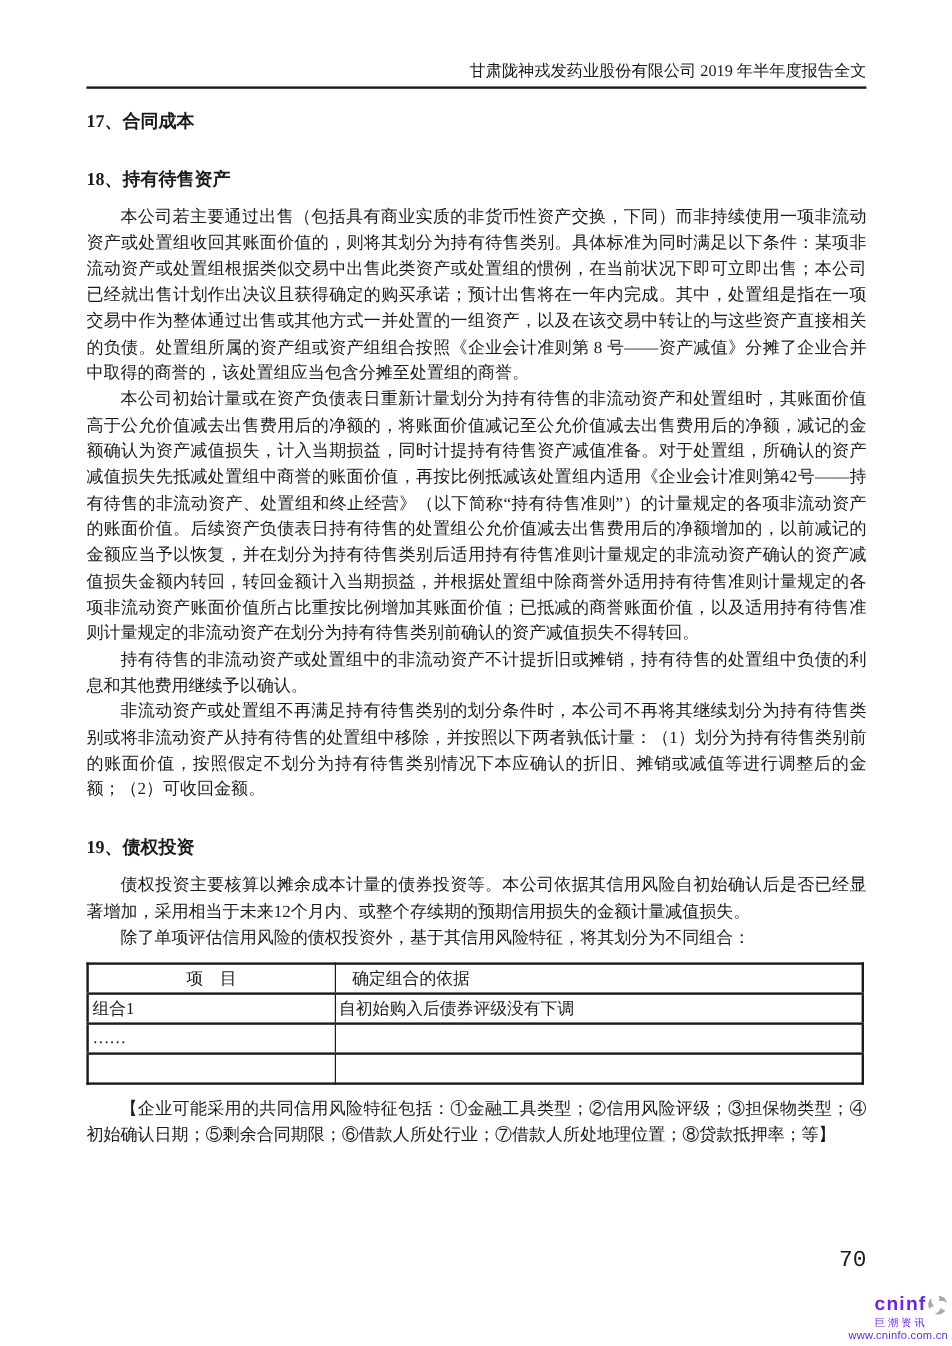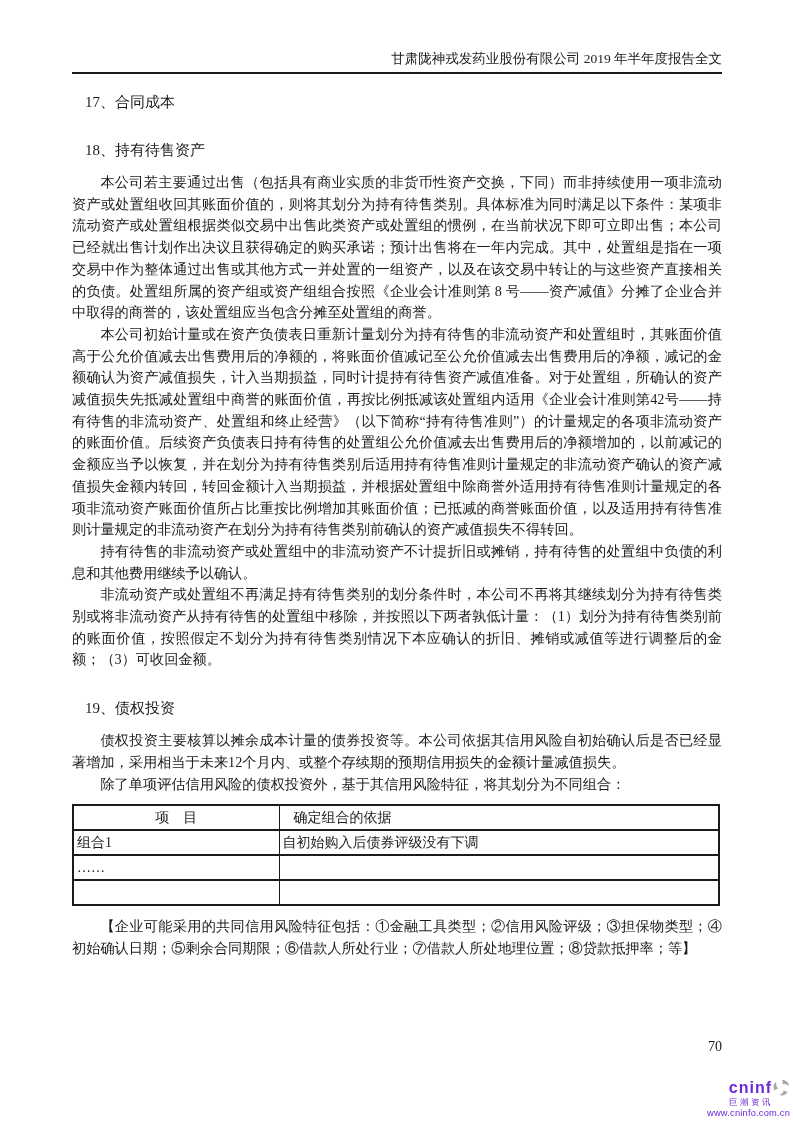--- a/index.html
+++ b/index.html
@@ -21,23 +21,23 @@
   .doc-header {
     padding-top: 50px;
     padding-bottom: 5px;
     border-bottom: 2px solid #1b1b1b;
     text-align: right;
     font-size: 13.5px;
     line-height: 17px;
   }
   .h-sec {
     font-size: 15px;
-    font-weight: normal;
+    font-weight: bold;
     line-height: 18px;
-    margin: 13px;
+    margin: 0;
   }
   .h17 { margin-top: 19px; }
   .h18 { margin-top: 30px; }
   .h19 { margin-top: 28px; }
   p.body {
     font-size: 14.2px;
     line-height: 21.7px;
     margin: 0;
     text-align: justify;
     text-indent: 2em;
@@ -62,21 +62,22 @@
     white-space: nowrap;
   }
   table.grouping tr.head td { border-top: none; }
   .c1-header { text-align: center; }
   .c2-header { padding-left: 14px !important; }
   p.note { margin-top: 10px; }
   .page-number {
     position: absolute;
     top: 1039px;
     right: 71px;
-    font-size: 14px;
+    font-size: 19px;
+    font-family: Liberation Mono, monospace;
   }
   .cninf {
     position: absolute;
     top: 1079px;
     right: 3px;
     width: 92px;
     color: #6d28d9;
     font-family: "Liberation Sans", "DejaVu Sans", sans-serif;
     line-height: 1;
   }
@@ -112,21 +113,21 @@
   <div class="content">
 
     <div class="doc-header">甘肃陇神戎发药业股份有限公司 2019 年半年度报告全文</div>
 
     <h2 class="h-sec h17">17、合同成本</h2>
 
     <h2 class="h-sec h18">18、持有待售资产</h2>
     <p class="body first-para">本公司若主要通过出售（包括具有商业实质的非货币性资产交换，下同）而非持续使用一项非流动资产或处置组收回其账面价值的，则将其划分为持有待售类别。具体标准为同时满足以下条件：某项非流动资产或处置组根据类似交易中出售此类资产或处置组的惯例，在当前状况下即可立即出售；本公司已经就出售计划作出决议且获得确定的购买承诺；预计出售将在一年内完成。其中，处置组是指在一项交易中作为整体通过出售或其他方式一并处置的一组资产，以及在该交易中转让的与这些资产直接相关的负债。处置组所属的资产组或资产组组合按照《企业会计准则第 8 号——资产减值》分摊了企业合并中取得的商誉的，该处置组应当包含分摊至处置组的商誉。</p>
     <p class="body">本公司初始计量或在资产负债表日重新计量划分为持有待售的非流动资产和处置组时，其账面价值高于公允价值减去出售费用后的净额的，将账面价值减记至公允价值减去出售费用后的净额，减记的金额确认为资产减值损失，计入当期损益，同时计提持有待售资产减值准备。对于处置组，所确认的资产减值损失先抵减处置组中商誉的账面价值，再按比例抵减该处置组内适用《企业会计准则第42号——持有待售的非流动资产、处置组和终止经营》（以下简称“持有待售准则”）的计量规定的各项非流动资产的账面价值。后续资产负债表日持有待售的处置组公允价值减去出售费用后的净额增加的，以前减记的金额应当予以恢复，并在划分为持有待售类别后适用持有待售准则计量规定的非流动资产确认的资产减值损失金额内转回，转回金额计入当期损益，并根据处置组中除商誉外适用持有待售准则计量规定的各项非流动资产账面价值所占比重按比例增加其账面价值；已抵减的商誉账面价值，以及适用持有待售准则计量规定的非流动资产在划分为持有待售类别前确认的资产减值损失不得转回。</p>
     <p class="body">持有待售的非流动资产或处置组中的非流动资产不计提折旧或摊销，持有待售的处置组中负债的利息和其他费用继续予以确认。</p>
-    <p class="body">非流动资产或处置组不再满足持有待售类别的划分条件时，本公司不再将其继续划分为持有待售类别或将非流动资产从持有待售的处置组中移除，并按照以下两者孰低计量：（1）划分为持有待售类别前的账面价值，按照假定不划分为持有待售类别情况下本应确认的折旧、摊销或减值等进行调整后的金额；（3）可收回金额。</p>
+    <p class="body">非流动资产或处置组不再满足持有待售类别的划分条件时，本公司不再将其继续划分为持有待售类别或将非流动资产从持有待售的处置组中移除，并按照以下两者孰低计量：（1）划分为持有待售类别前的账面价值，按照假定不划分为持有待售类别情况下本应确认的折旧、摊销或减值等进行调整后的金额；（2）可收回金额。</p>
 
     <h2 class="h-sec h19">19、债权投资</h2>
     <p class="body first-para">债权投资主要核算以摊余成本计量的债券投资等。本公司依据其信用风险自初始确认后是否已经显著增加，采用相当于未来12个月内、或整个存续期的预期信用损失的金额计量减值损失。</p>
     <p class="body">除了单项评估信用风险的债权投资外，基于其信用风险特征，将其划分为不同组合：</p>
 
     <table class="grouping">
       <colgroup>
           <col style="width:206px">
           <col>
         </colgroup>

